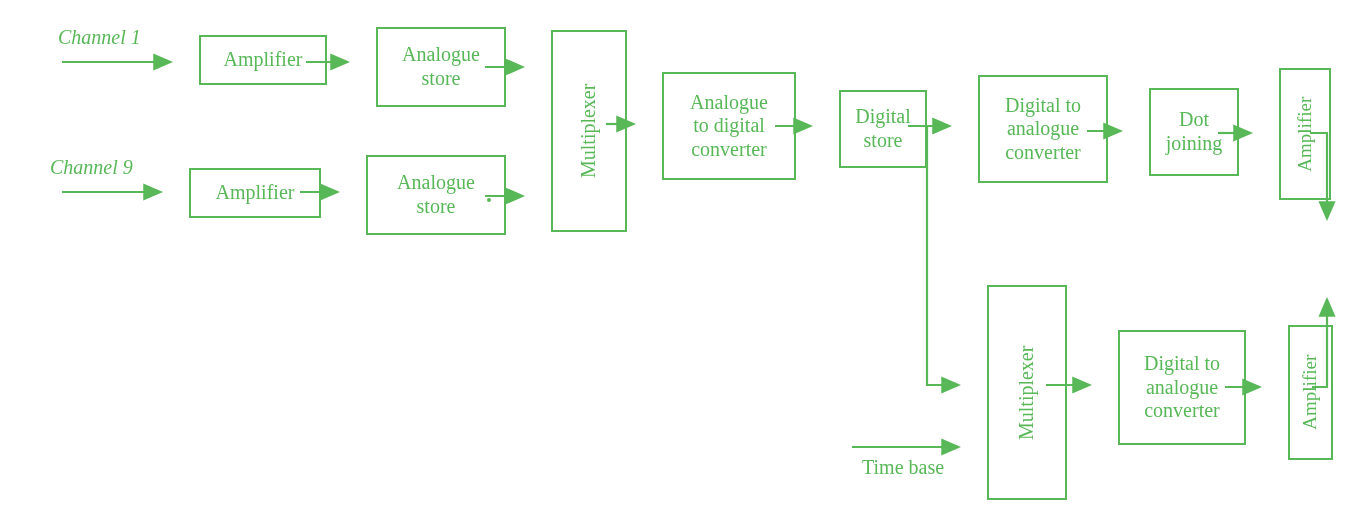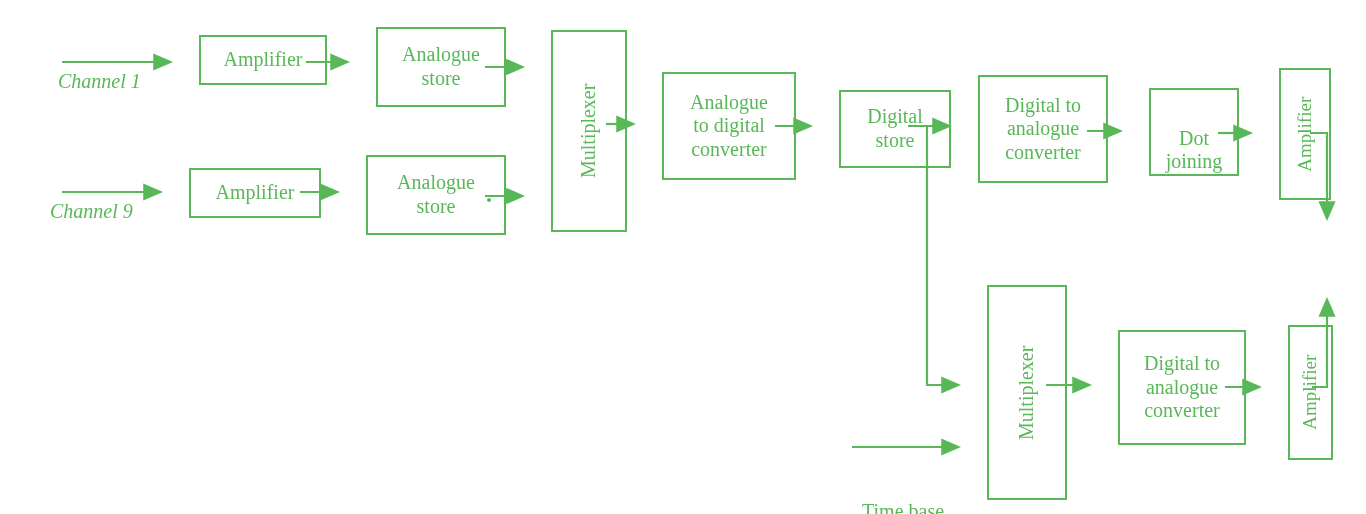--- a/index.html
+++ b/index.html
@@ -35,21 +35,20 @@
   .node.round { border-radius: 50%; }
   .node.vert .label {
     transform: rotate(-90deg);
     white-space: nowrap;
   }
   .free-label {
     position: absolute;
     color: #58b858;
     font-family: "Liberation Serif", serif;
     white-space: nowrap;
-    margin-top: 44px;
   }
   .italic { font-style: italic; }
 </style>
 </head>
 <body>
 
 <div id="diagram-root">
 
   <svg id="wires" viewBox="0 0 1366 514" xmlns="http://www.w3.org/2000/svg">
     <defs>
@@ -114,29 +113,29 @@
   </div>
 
   <div class="node vert" style="left:530px; top:30px; width:76px; height:202px; font-size:20px;">
     <span class="label">Multiplexer</span>
   </div>
 
   <div class="node" style="left:641px; top:72px; width:134px; height:108px; font-size:20px;">
     <span class="label">Analogue<br>to digital<br>converter</span>
   </div>
 
-  <div class="node" style="left:818px; top:90px; width:112px; height:78px; font-size:20px;">
+  <div class="node" style="left:818px; top:90px; width:88px; height:78px; font-size:20px;">
     <span class="label">Digital<br>store</span>
   </div>
 
   <div class="node" style="left:957px; top:75px; width:130px; height:108px; font-size:20px;">
     <span class="label">Digital to<br>analogue<br>converter</span>
   </div>
 
-  <div class="node" style="left:1128px; top:88px; width:90px; height:88px; font-size:20px;align-items:flex-end;">
+  <div class="node" style="left:1128px; top:88px; width:90px; height:88px; font-size:20px;">
     <span class="label">Dot<br>joining</span>
   </div>
 
   <div class="node vert" style="left:1258px; top:68px; width:52px; height:132px; font-size:19px;">
     <span class="label">Amplifier</span>
   </div>
 
 
   <div class="node vert" style="left:966px; top:285px; width:80px; height:215px; font-size:20px;">
     <span class="label">Multiplexer</span>

